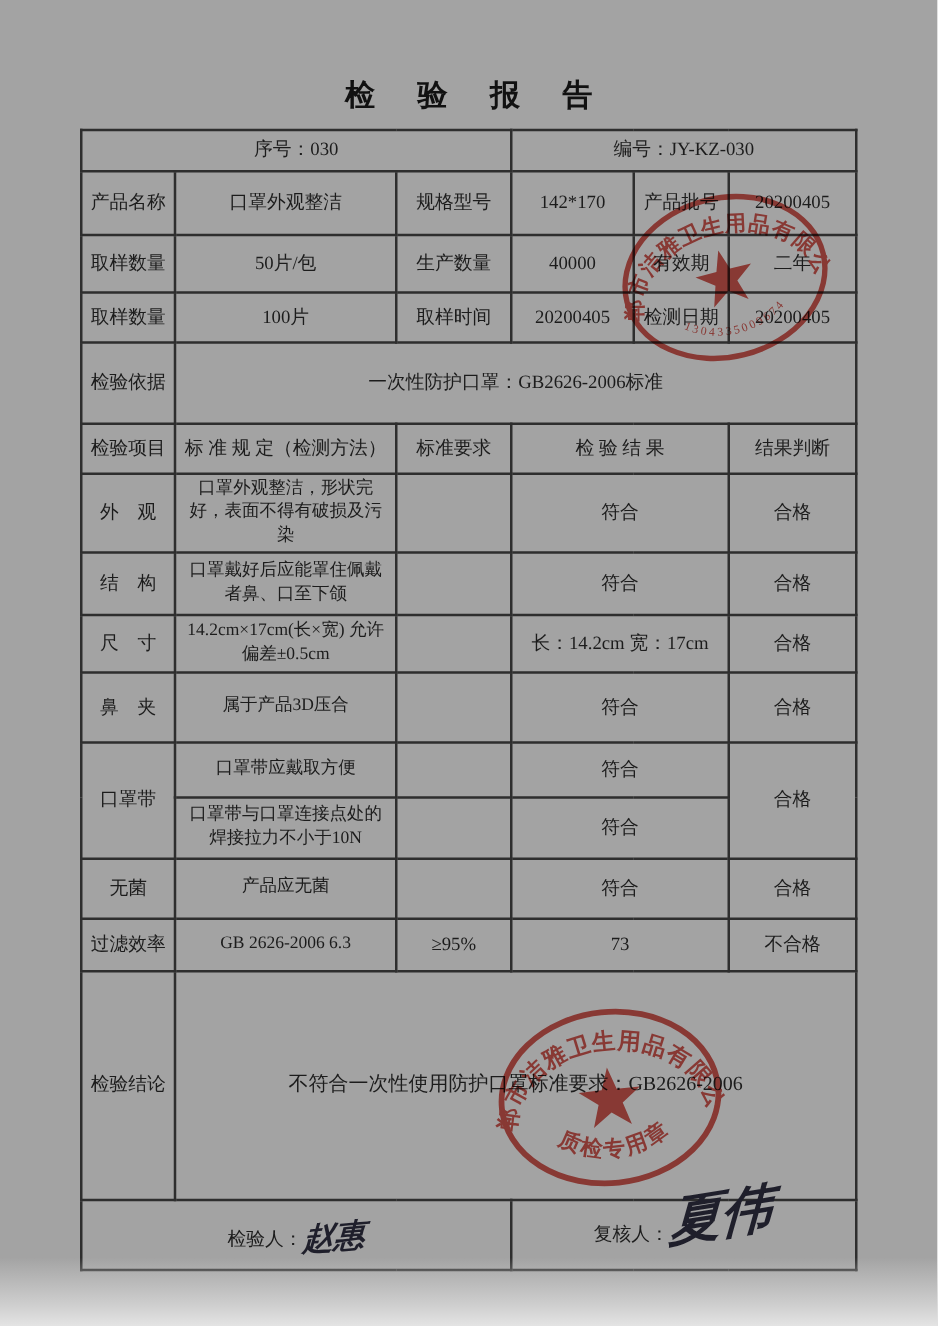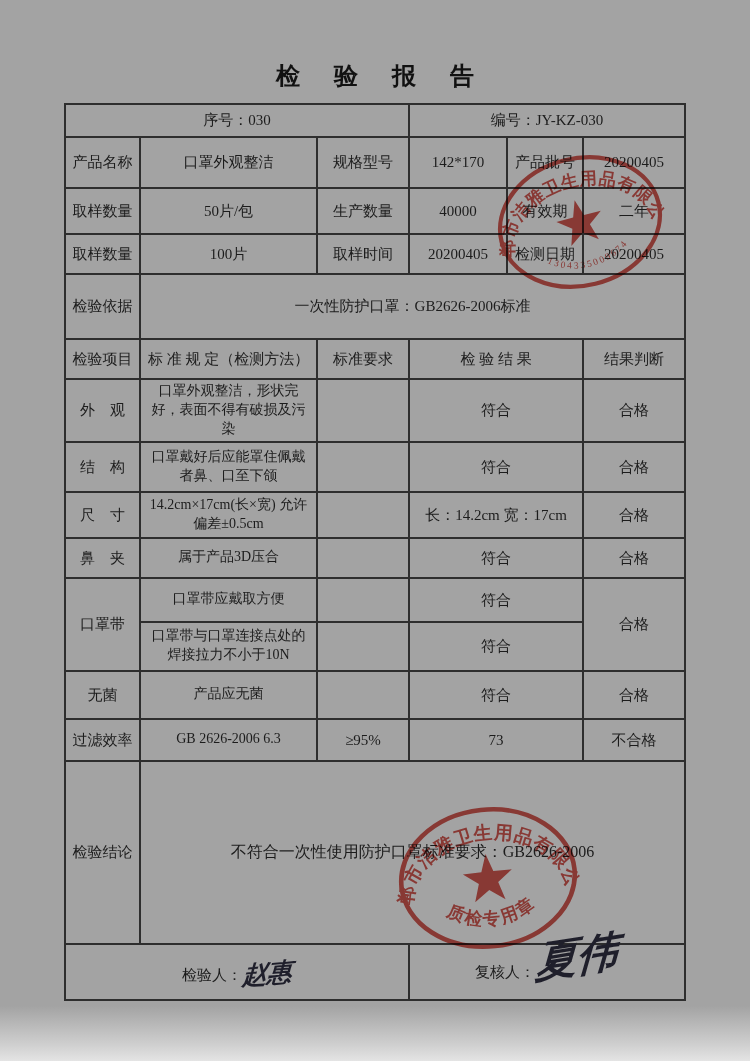--- a/index.html
+++ b/index.html
@@ -118,21 +118,21 @@
         <td colspan="2">符合</td>
         <td>合格</td>
       </tr>
       <tr style="height:46px">
         <td>尺　寸</td>
         <td class="std">14.2cm×17cm(长×宽) 允许偏差±0.5cm</td>
         <td></td>
         <td colspan="2">长：14.2cm 宽：17cm</td>
         <td>合格</td>
       </tr>
-      <tr style="height:40px">
+      <tr style="height:56px">
         <td>鼻　夹</td>
         <td class="std">属于产品3D压合</td>
         <td></td>
         <td colspan="2">符合</td>
         <td>合格</td>
       </tr>
       <tr style="height:44px">
         <td rowspan="2">口罩带</td>
         <td class="std">口罩带应戴取方便</td>
         <td></td>

